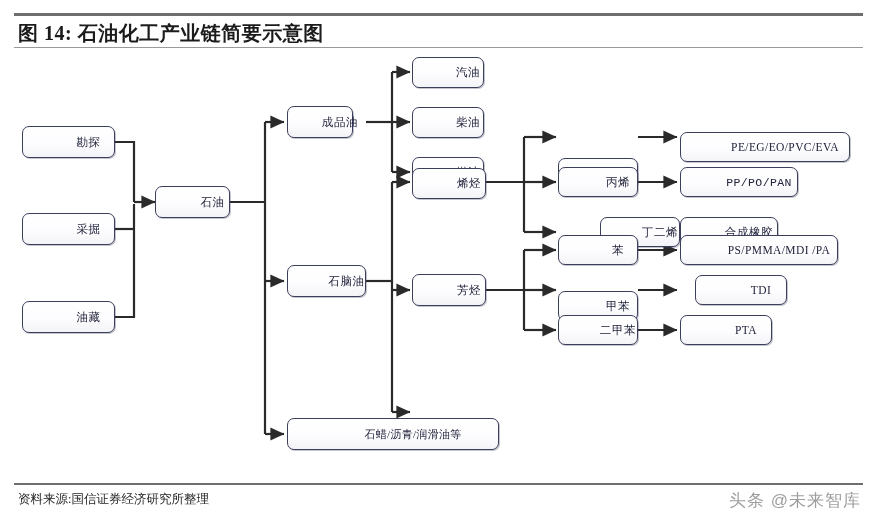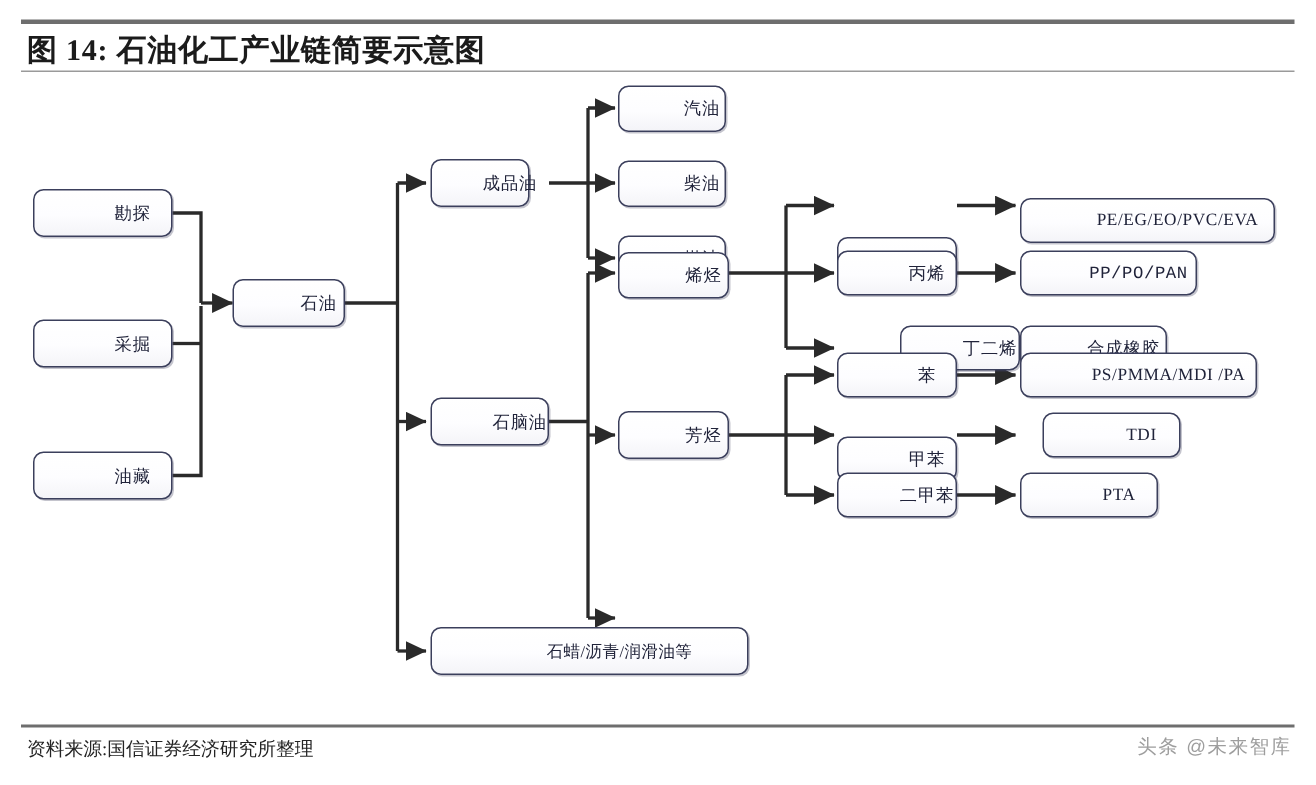--- a/index.html
+++ b/index.html
@@ -60,21 +60,21 @@
     left: 18px;
     top: 491px;
     font-size: 12.5px;
     color: #242424;
     white-space: nowrap;
   }
   .watermark {
     position: absolute;
     right: 16px;
     top: 489px;
-    font-size: 13px;
+    font-size: 17px;
     color: #8d8d8d;
     opacity: 0.85;
     white-space: nowrap;
     font-family: "Liberation Sans", "DejaVu Sans", sans-serif;
     letter-spacing: 1px;
   }
 
   
   #canvas {
     position: absolute;

